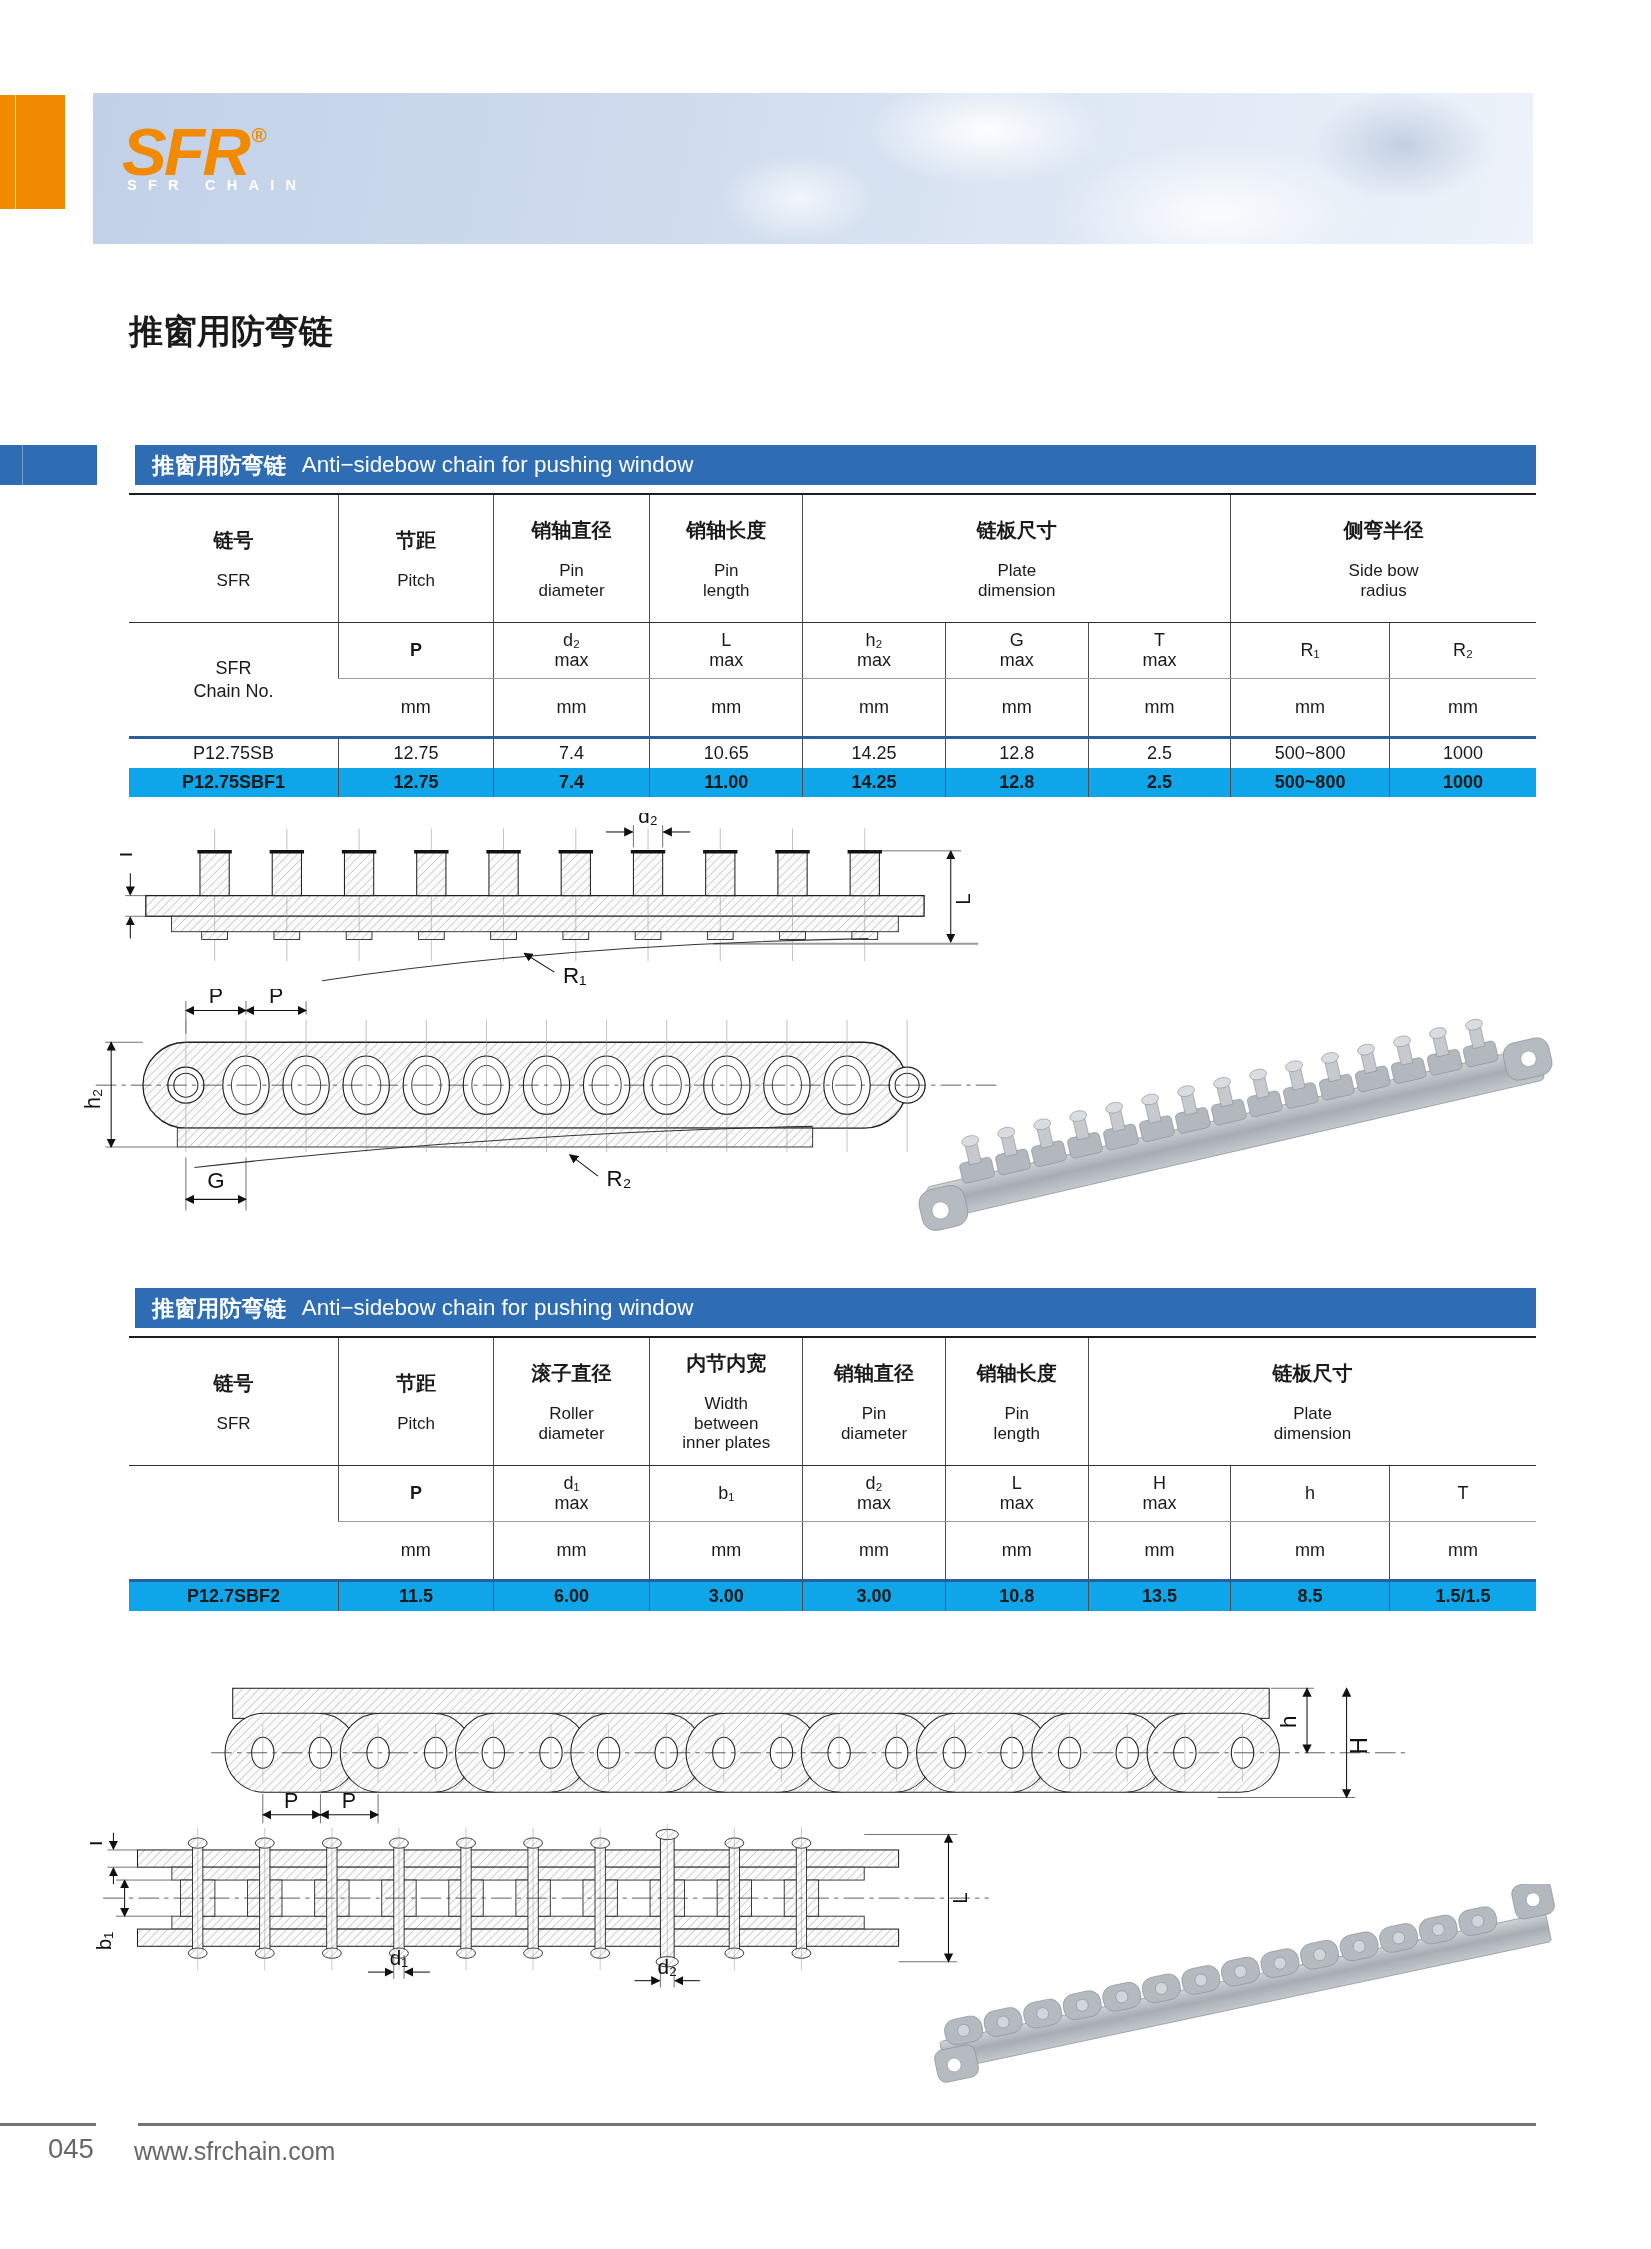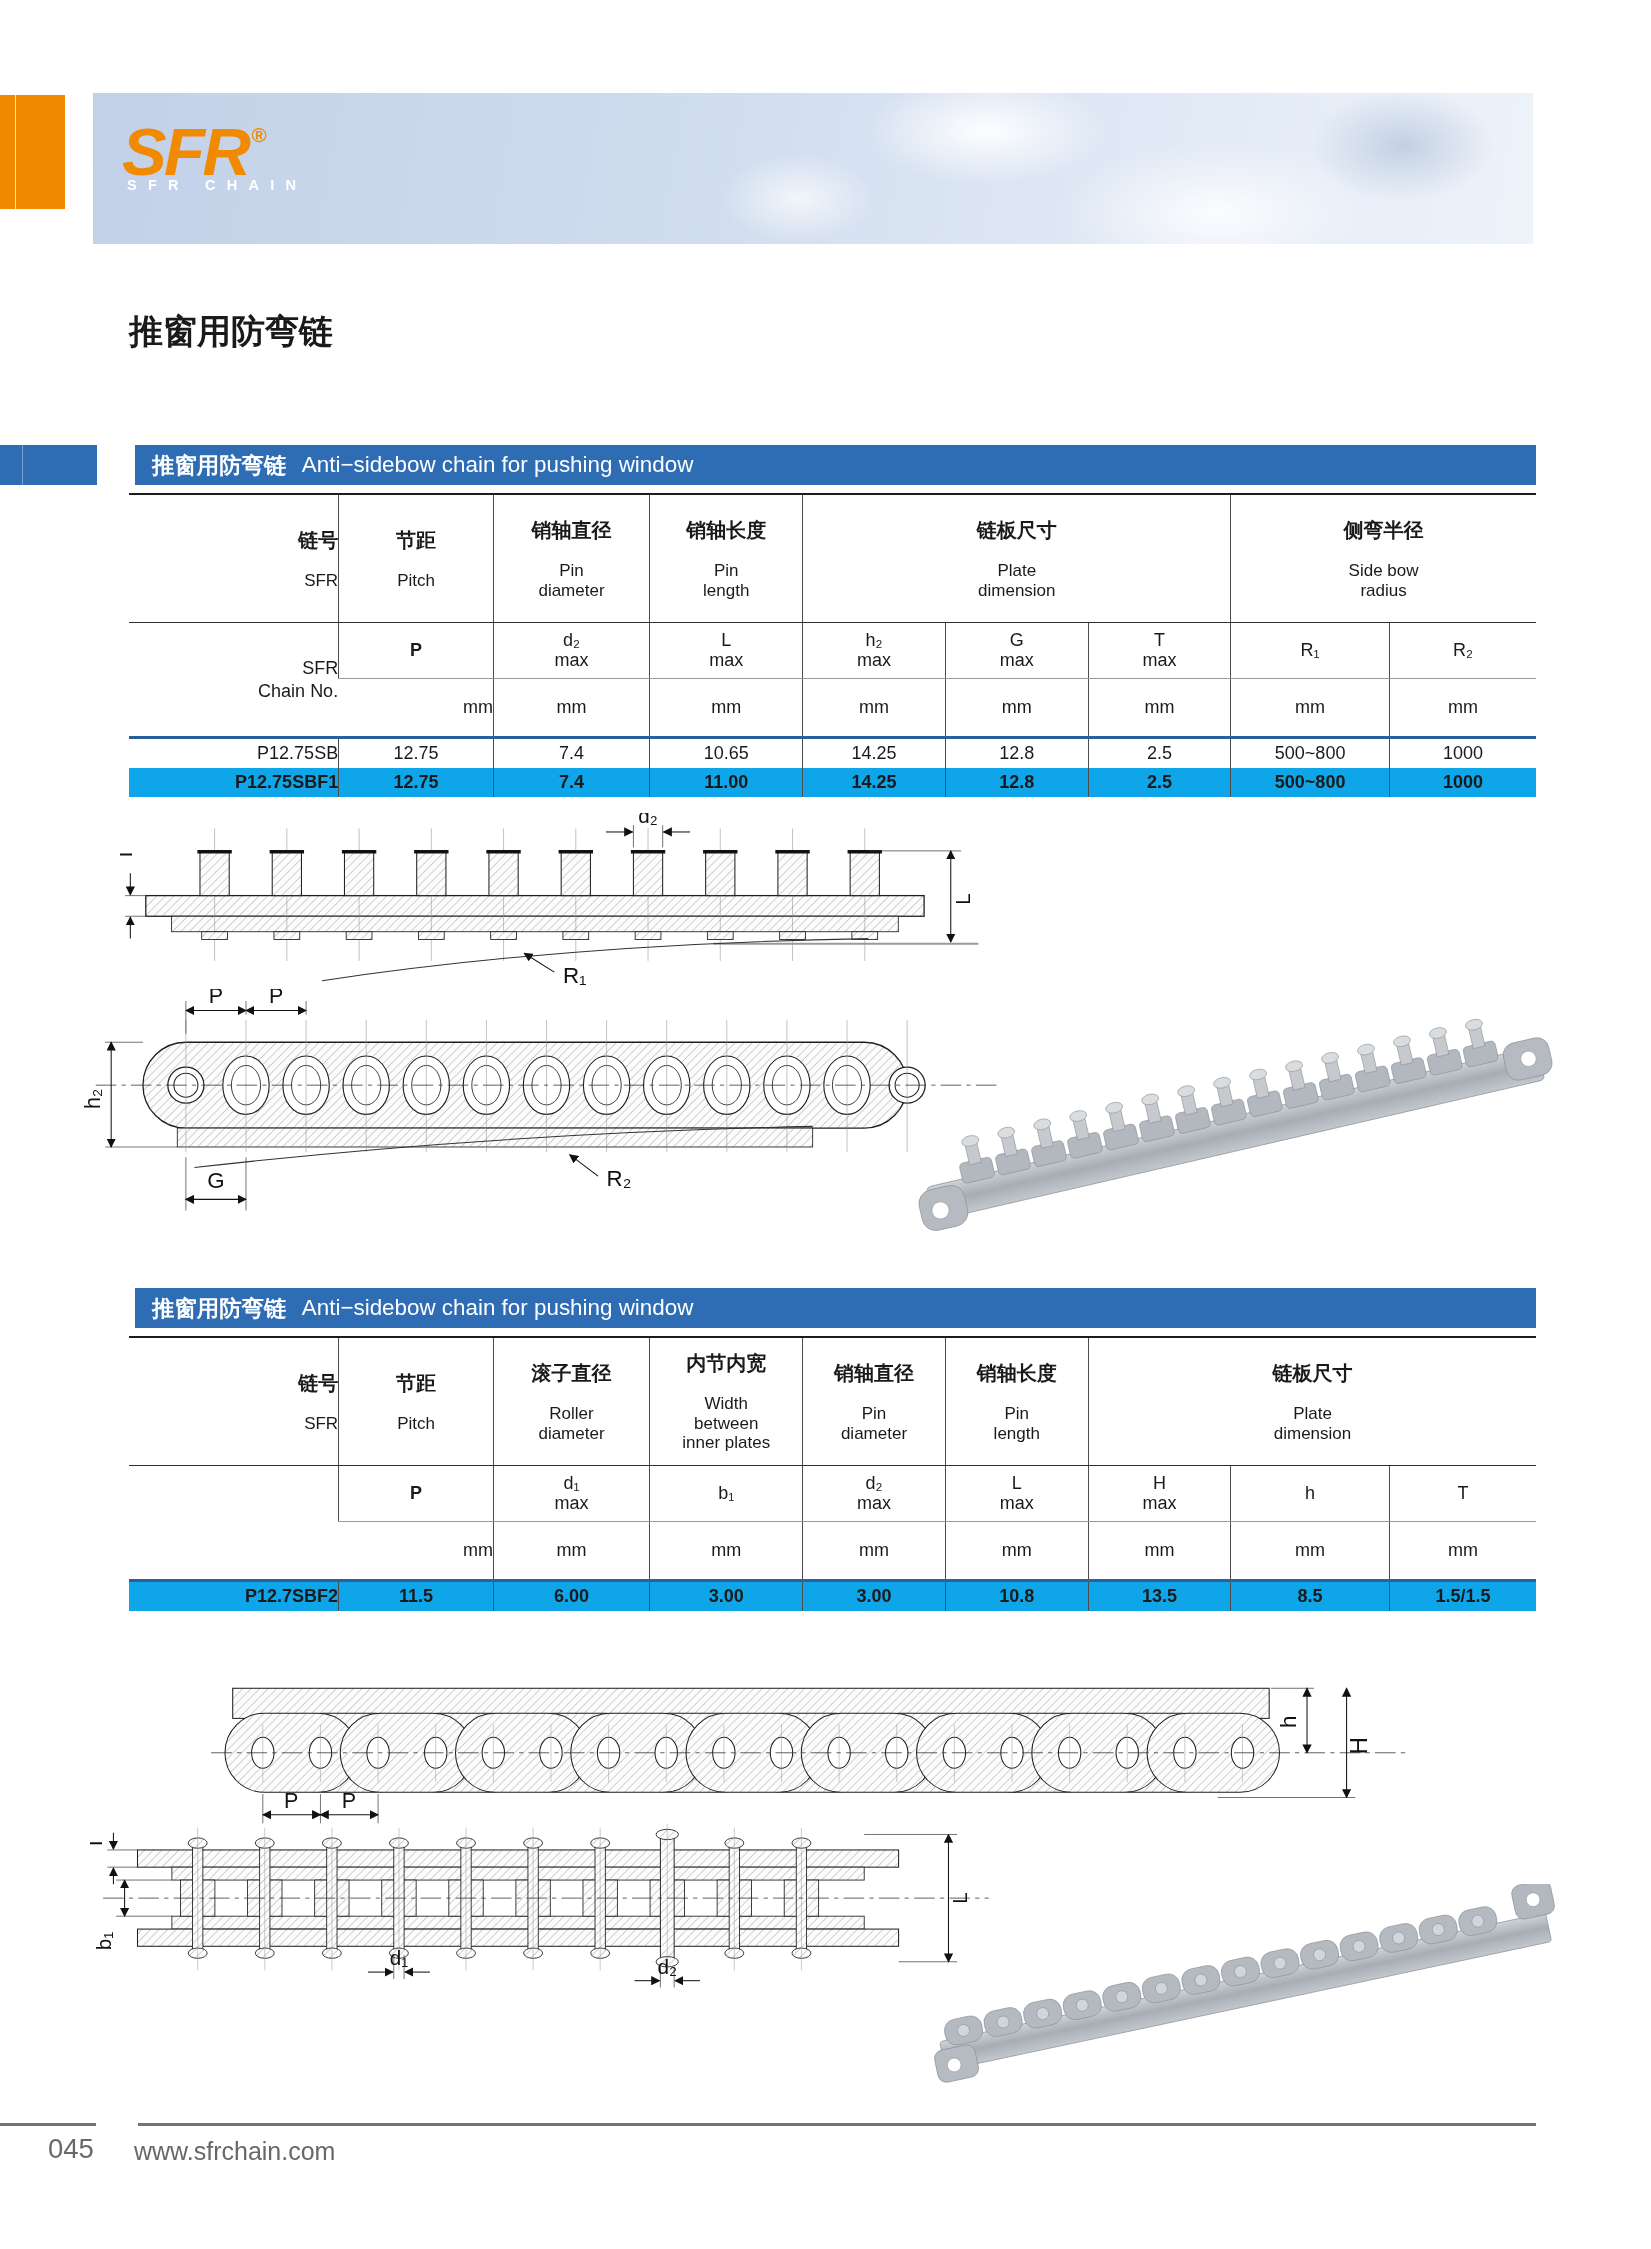--- a/index.html
+++ b/index.html
@@ -28,21 +28,21 @@
   
   .secbar{position:absolute;left:135px;width:1401px;height:40px;background:#2E6DB4;color:#fff;display:flex;align-items:center;}
   .secbar .zh{font-size:22.4px;font-weight:700;margin-left:17px;}
   .secbar .en{font-size:22.4px;font-weight:400;margin-left:15.5px;}
   .secbar-tab{position:absolute;left:0;width:97px;height:40px;background:#2E6DB4;}
   .secbar-tab .hairline{position:absolute;left:21.5px;top:0;width:1.7px;height:100%;background:rgba(255,255,255,.35);}
 
   
   table.spec{position:absolute;left:129px;width:1407px;border-collapse:collapse;table-layout:fixed;border-top:2.6px solid #1c1c1c;}
   table.spec td{border-left:0.9px solid #4d4d4d;text-align:center;vertical-align:middle;padding:0;}
-  table.spec td:first-child{border-left:none;text-align:right;}
+  table.spec td:first-child{border-left:none;}
   tr.r-groups td{border-bottom:1.7px solid #2f2f2f;height:127px;}
   .gzh{font-size:20px;font-weight:700;margin-bottom:17px;}
   .gen{font-size:17px;font-weight:400;line-height:1.15;white-space:pre-line;}
   tr.r-sym td{height:55px;border-bottom:1.7px solid #9b9b9b;font-size:18px;line-height:1.1;white-space:pre-line;}
   tr.r-sym td.chainno{border-bottom:3.4px solid #2A5F9E;font-size:18px;white-space:pre-line;line-height:1.25;}
   tr.r-sym td.bold{font-weight:700;}
   tr.r-unit td{height:57px;border-bottom:3.4px solid #2A5F9E;font-size:18px;}
   tr.r-data td{height:29px;font-size:18px;}
   tr.r-data.shade td{background:#0ea5e9;font-weight:bold;}
 

